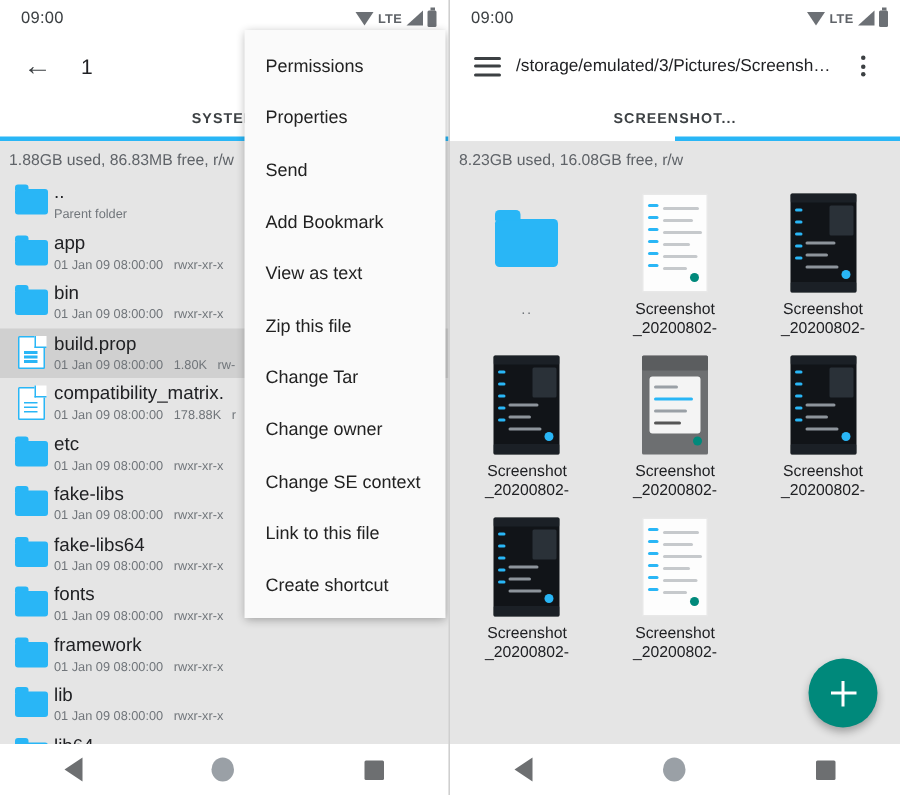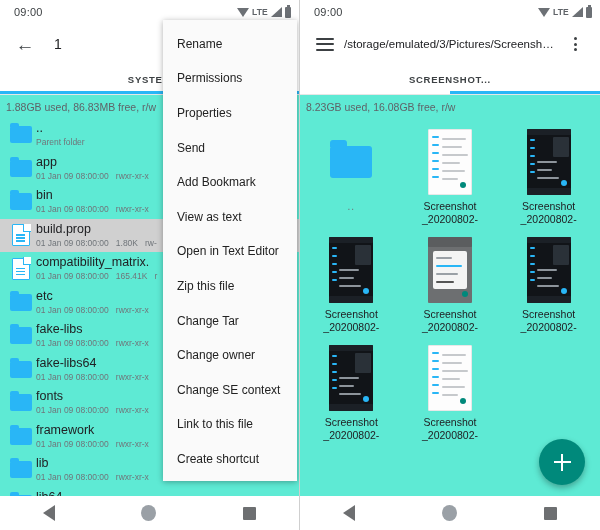--- a/index.html
+++ b/index.html
@@ -4,21 +4,21 @@
 <style>
   * { box-sizing: border-box; margin: 0; padding: 0; }
   html, body {
     width: 600px; height: 530px;
     font-family: "Liberation Sans", sans-serif;
     background: #ffffff;
     overflow: hidden;
   }
   #root { position: relative; width: 600px; height: 530px; display: flex; }
 
-  .phone { position: relative; width: 300px; height: 530px; background: #5eead4; overflow: hidden; }
+  .phone { position: relative; width: 300px; height: 530px; background: #e5e5e5; overflow: hidden; }
   .phone.left { border-right: 1px solid #cfcfcf; }
 
   
   .statusbar {
     height: 24px; display: flex; align-items: center;
     padding: 0 8px 0 14px; background: #fff;
   }
   .statusbar .clock { font-size: 11px; color: #3c4043; letter-spacing: .2px; }
   .statusbar .spacer { flex: 1; }
   .sys-icons { display: flex; align-items: center; gap: 3px; }
@@ -238,21 +238,21 @@
             <span class="file-ico">
               <i></i>
               <i></i>
               <i></i>
             </span>
           </div>
           <div class="fmeta">
             <div class="fname">compatibility_matrix.</div>
             <div class="fsub">
               <span>01 Jan 09 08:00:00</span>
-              <span class="sz">165.41K</span>
+              <span class="sz">178.88K</span>
               <span>r</span>
             </div>
           </div>
         </div>
         <div class="frow">
           <div class="ficon">
             <span class="folder-ico"></span>
           </div>
           <div class="fmeta">
             <div class="fname">etc</div>
@@ -330,27 +330,25 @@
             <div class="fname">lib64</div>
             <div class="fsub">
               <span>01 Jan 09 08:00:00</span>
               <span>rwxr-xr-x</span>
             </div>
           </div>
         </div>
       </div>
 
     <div class="ctxmenu" id="ctxmenu">
-        <div class="ctxitem">Rename</div>
         <div class="ctxitem">Permissions</div>
         <div class="ctxitem">Properties</div>
         <div class="ctxitem">Send</div>
         <div class="ctxitem">Add Bookmark</div>
         <div class="ctxitem">View as text</div>
-        <div class="ctxitem">Open in Text Editor</div>
         <div class="ctxitem">Zip this file</div>
         <div class="ctxitem">Change Tar</div>
         <div class="ctxitem">Change owner</div>
         <div class="ctxitem">Change SE context</div>
         <div class="ctxitem">Link to this file</div>
         <div class="ctxitem">Create shortcut</div>
       </div>
 
     <div class="navbar">
       <span class="nav-back"></span>

